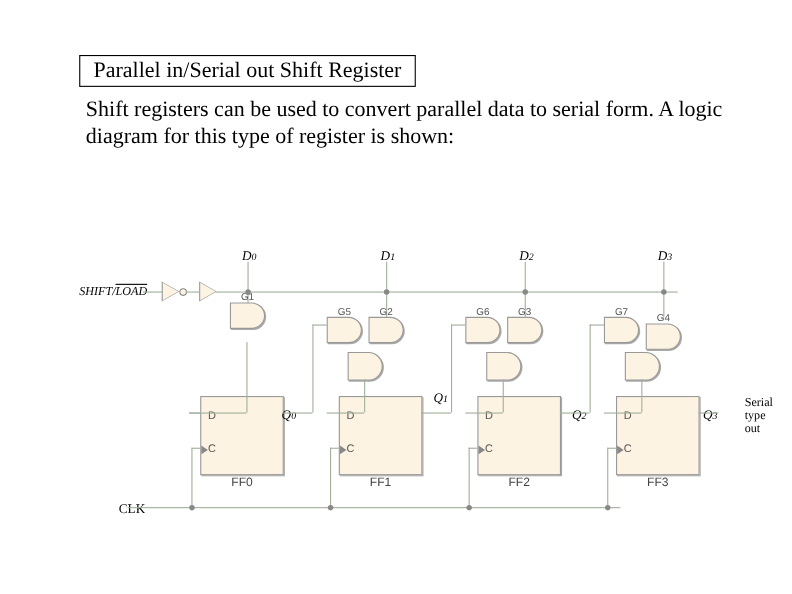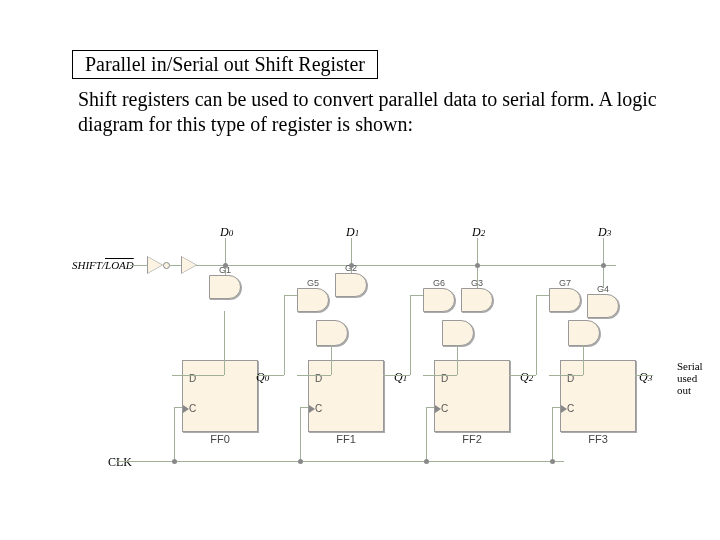--- a/index.html
+++ b/index.html
@@ -70,21 +70,21 @@
   <div class="wire v" style="left:279px;top:13px;height:50px"></div>
   <div class="wire v" style="left:405px;top:13px;height:50px"></div>
   <div class="wire v" style="left:531px;top:13px;height:50px"></div>
 
   <div class="abs gate" style="left:137px;top:50px">
       <div class="gate-label">G1</div>
     </div>
   <div class="abs gate" style="left:225px;top:63px">
       <div class="gate-label">G5</div>
     </div>
-  <div class="abs gate" style="left:263px;top:48px">
+  <div class="abs gate" style="left:263px;top:63px">
       <div class="gate-label">G2</div>
     </div>
   <div class="abs gate" style="left:351px;top:63px">
       <div class="gate-label">G6</div>
     </div>
   <div class="abs gate" style="left:389px;top:63px">
       <div class="gate-label">G3</div>
     </div>
   <div class="abs gate" style="left:477px;top:63px">
       <div class="gate-label">G7</div>
@@ -112,27 +112,27 @@
       <div class="ff-pin ff-c">C</div>
     <div class="ff-name">FF2</div>
   </div>
   <div class="abs ff-box" style="left:488px;top:135px">
     <div class="ff-pin ff-d">D</div>
       <div class="ff-pin ff-c">C</div>
     <div class="ff-name">FF3</div>
   </div>
 
   <div class="abs data-label" style="left:184px;top:145px"><span>Q</span><span class="sub">0</span></div>
-  <div class="abs data-label" style="left:322px;top:145px"><span>Q</span><span class="sub">1</span></div>
+  <div class="abs data-label" style="left:322px;top:129px"><span>Q</span><span class="sub">1</span></div>
   <div class="abs data-label" style="left:448px;top:145px"><span>Q</span><span class="sub">2</span></div>
   <div class="abs data-label" style="left:567px;top:145px"><span>Q</span><span class="sub">3</span></div>
 
   <div class="abs serial-label" style="left:605px;top:135px">
     <div>Serial</div>
-      <div>used out</div>
+      <div>type out</div>
   </div>
 
   <div class="abs clk-label" style="left:36px;top:230px">CLK</div>
 
   <div class="wire h" style="left:44px;top:236px;width:448px"></div>
   <div class="wire v" style="left:102px;top:182px;height:54px"></div>
   <div class="wire v" style="left:228px;top:182px;height:54px"></div>
   <div class="wire v" style="left:354px;top:182px;height:54px"></div>
   <div class="wire v" style="left:480px;top:182px;height:54px"></div>
   <div class="wire h" style="left:102px;top:182px;width:8px"></div>

